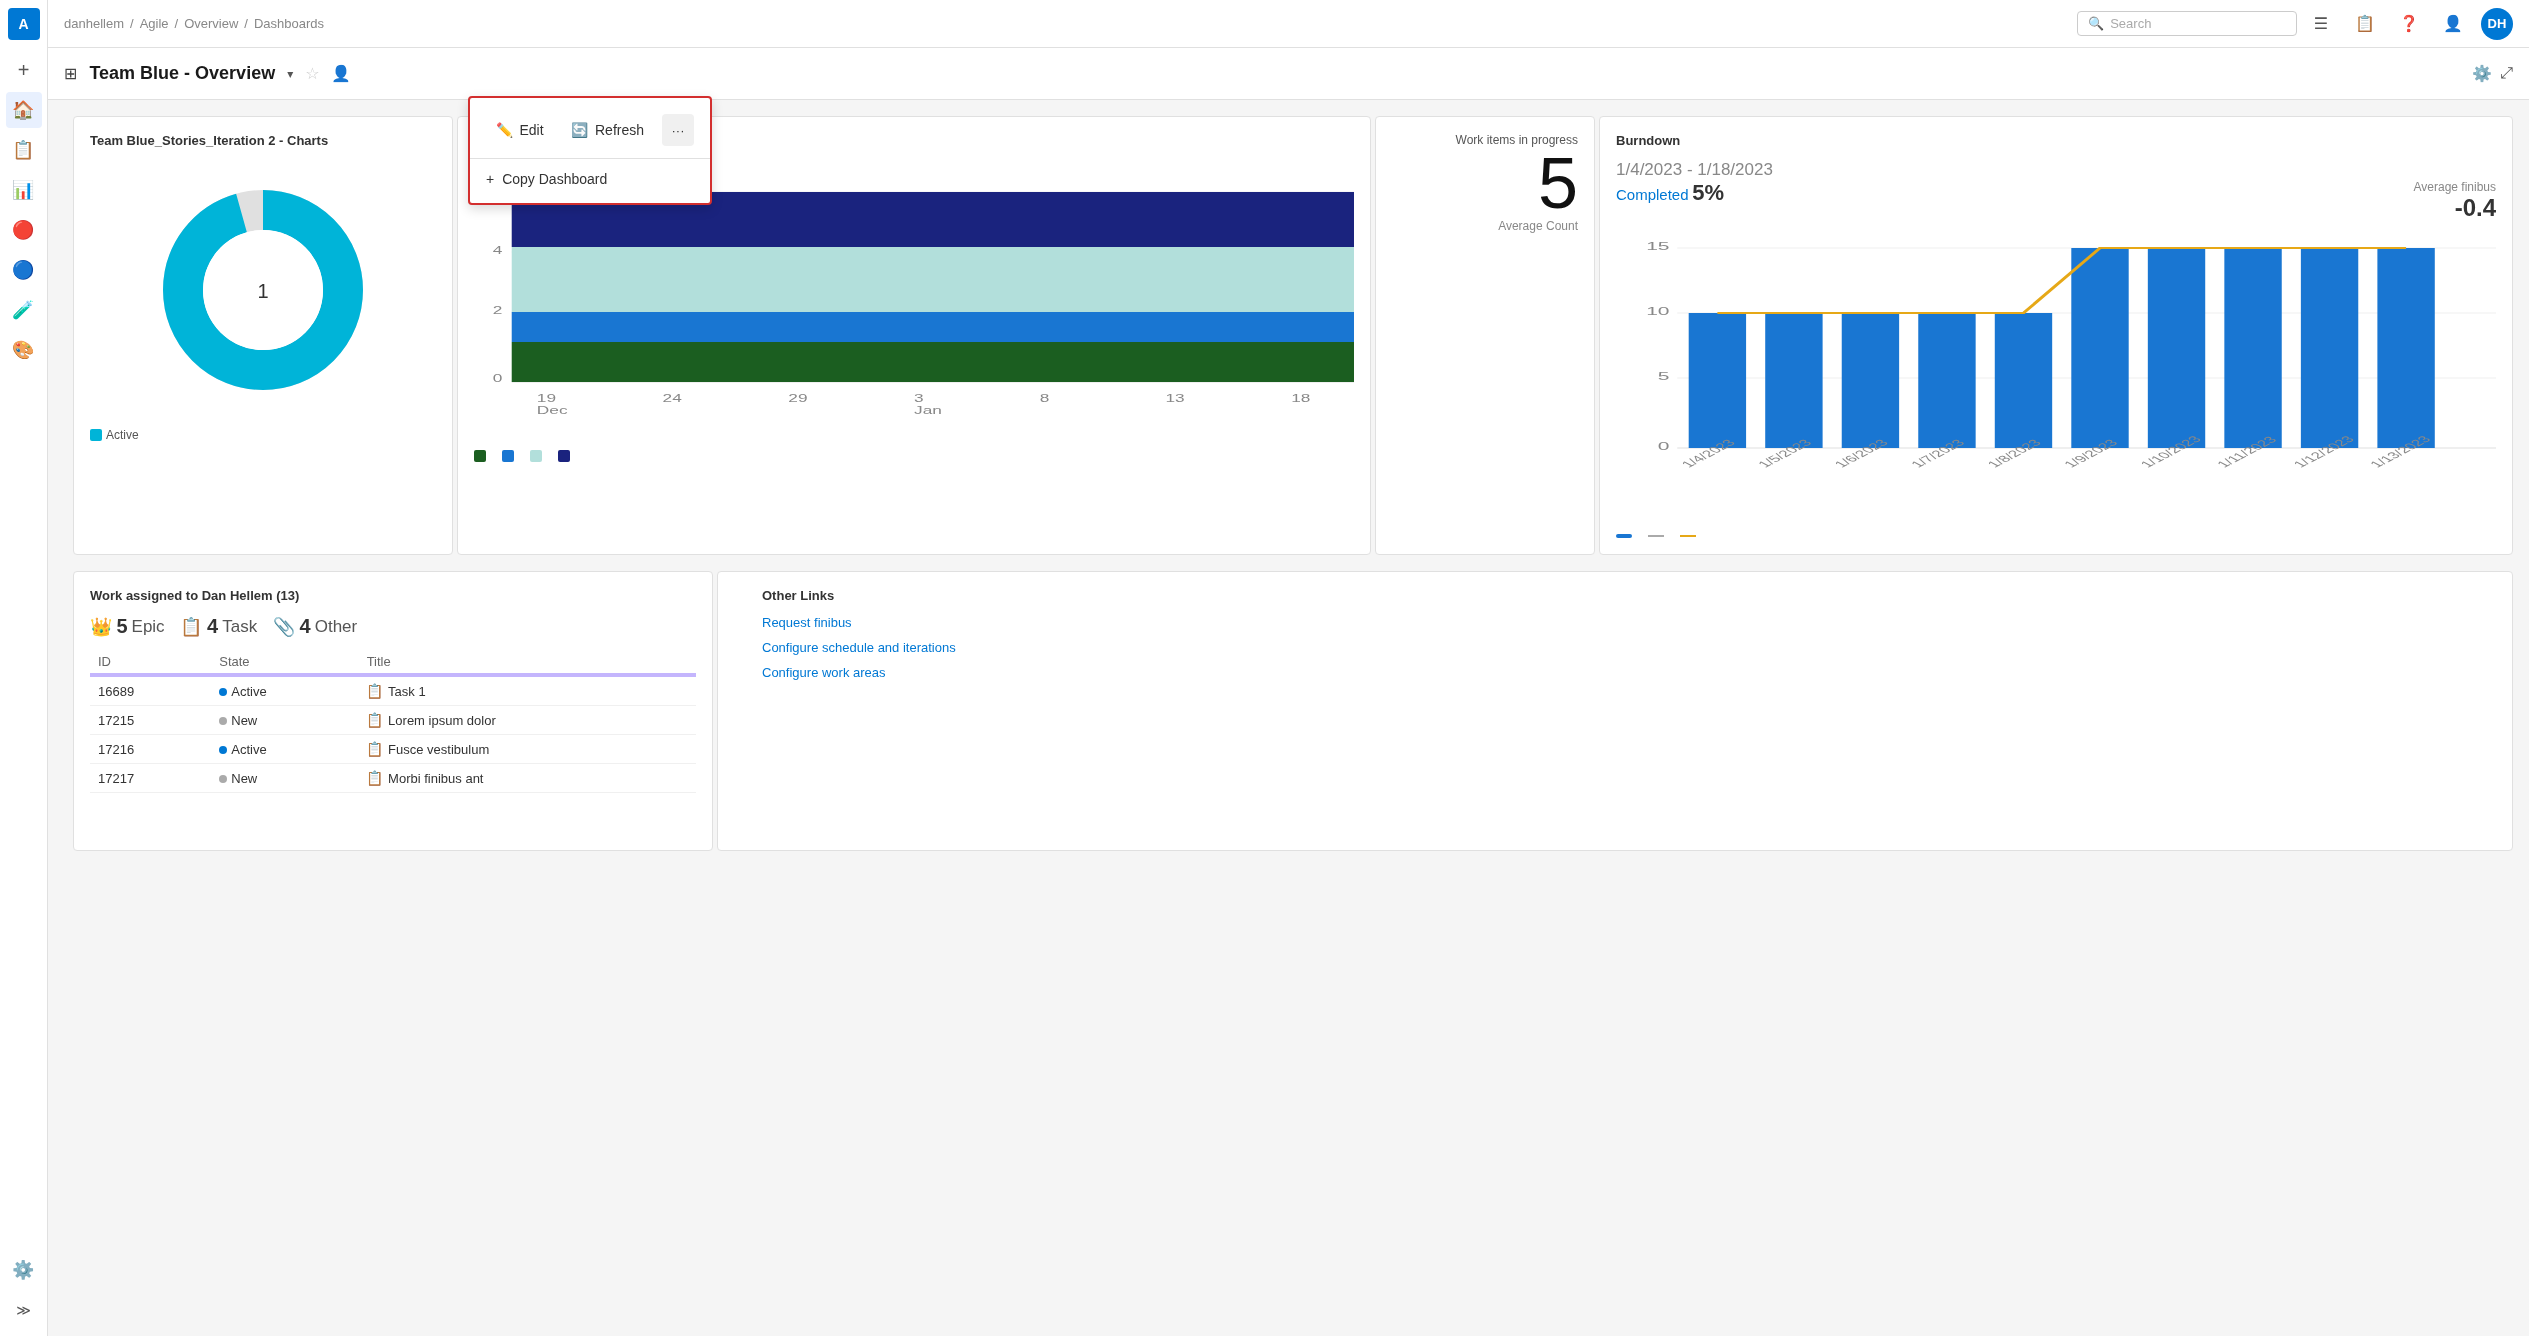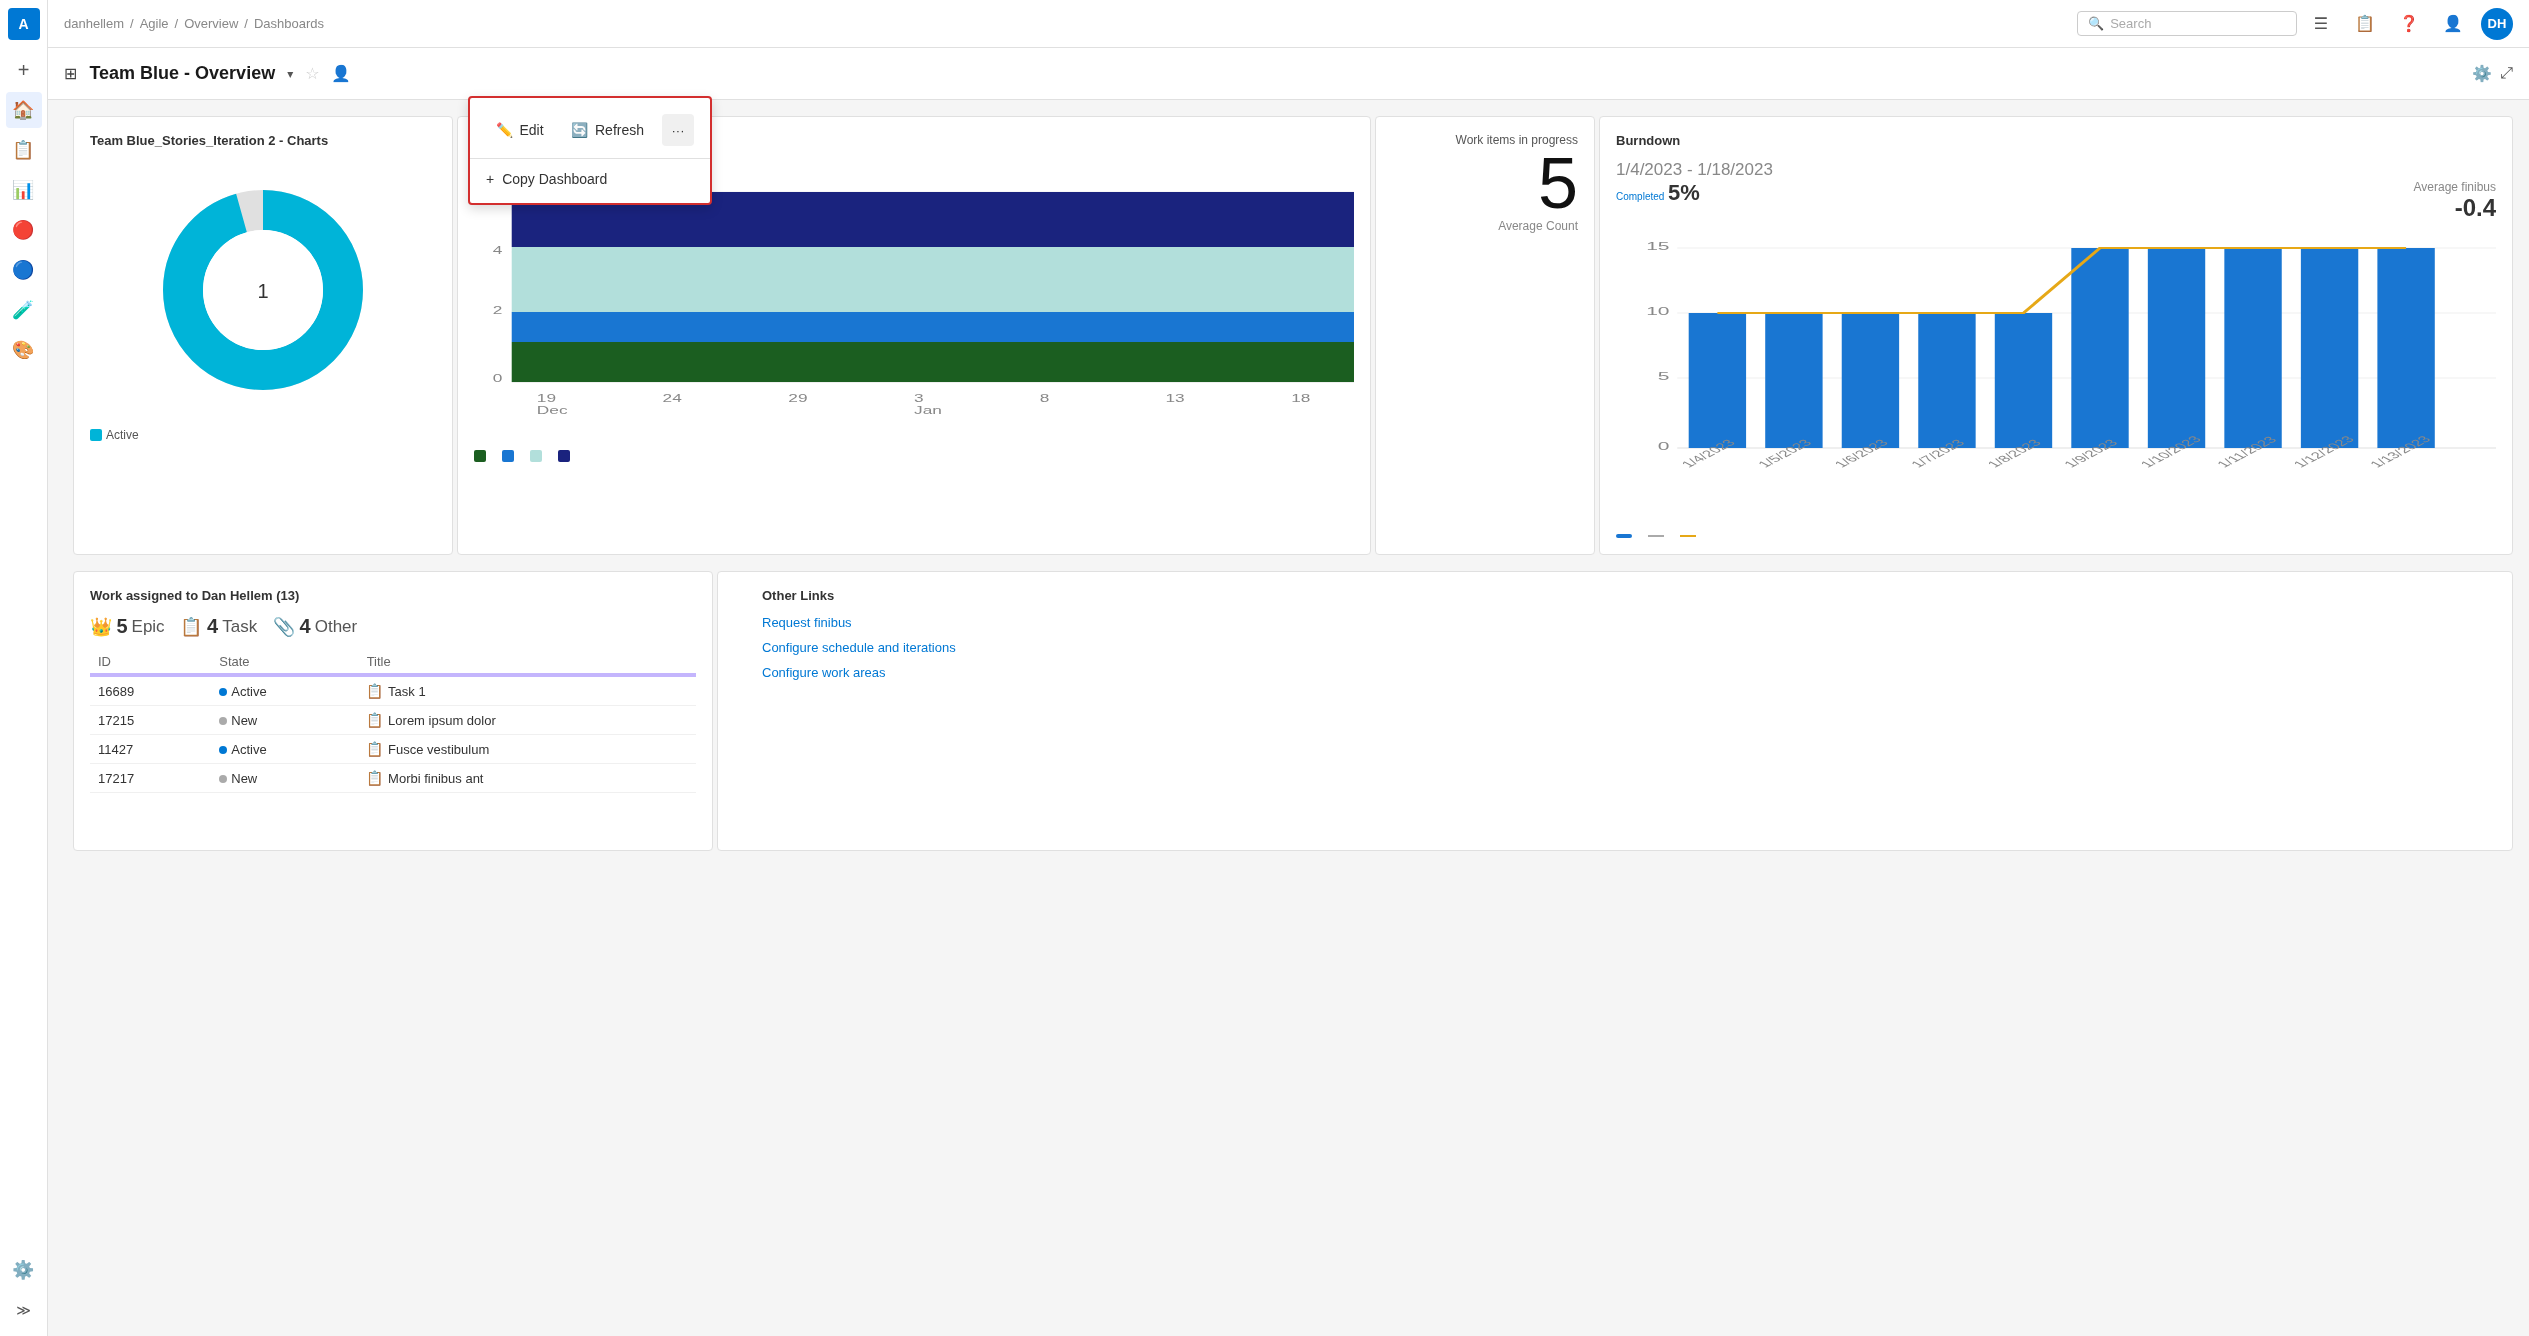--- a/index.html
+++ b/index.html
@@ -396,21 +396,21 @@
 
       <div class="card card-burndown">
         <div class="burndown-header">
           <div>
             <div class="card-title">Burndown</div>
             <div class="burndown-meta">1/4/2023 - 1/18/2023</div>
           </div>
         </div>
         <div class="burndown-stats">
           <div>
-            <span style="color:#0078d4;font-size:10px;">Completed</span>
+            <span style="color:#0078d4;font-size:15px;">Completed</span>
             <span style="font-size:22px;font-weight:600;">5%</span>
           </div>
           <div style="margin-left:auto;text-align:right;">
             <div style="font-size:12px;color:#888;">Average
 finibus</div>
             <div style="font-size:24px;font-weight:600;">-0.4</div>
           </div>
         </div>
 
         <div class="burndown-chart">
@@ -508,21 +508,21 @@
               <tr>
     <td>17215</td>
     <td>
       <span class="state-dot state-new"></span>New
     </td>
     <td>
       <span style="font-size:14px;margin-right:4px;">📋</span>Lorem ipsum dolor
     </td>
   </tr>
               <tr>
-    <td>11427</td>
+    <td>17216</td>
     <td>
       <span class="state-dot state-active"></span>Active
     </td>
     <td>
       <span style="font-size:14px;margin-right:4px;">📋</span>Fusce vestibulum
     </td>
   </tr>
               <tr>
     <td>17217</td>
     <td>

